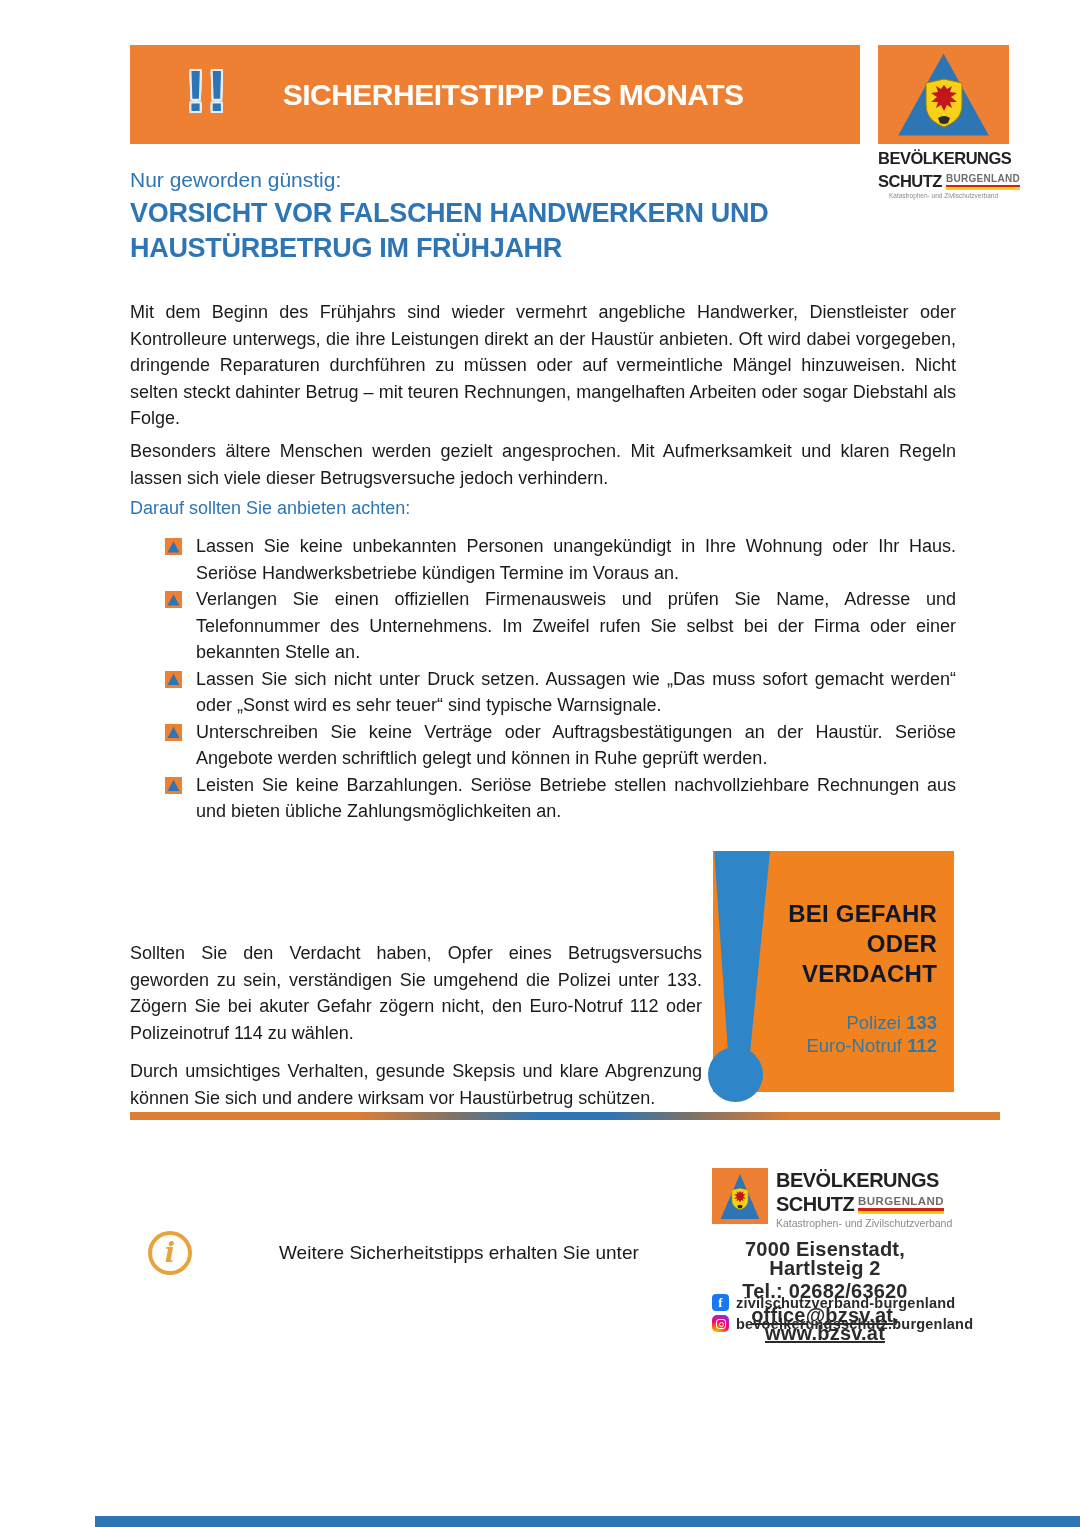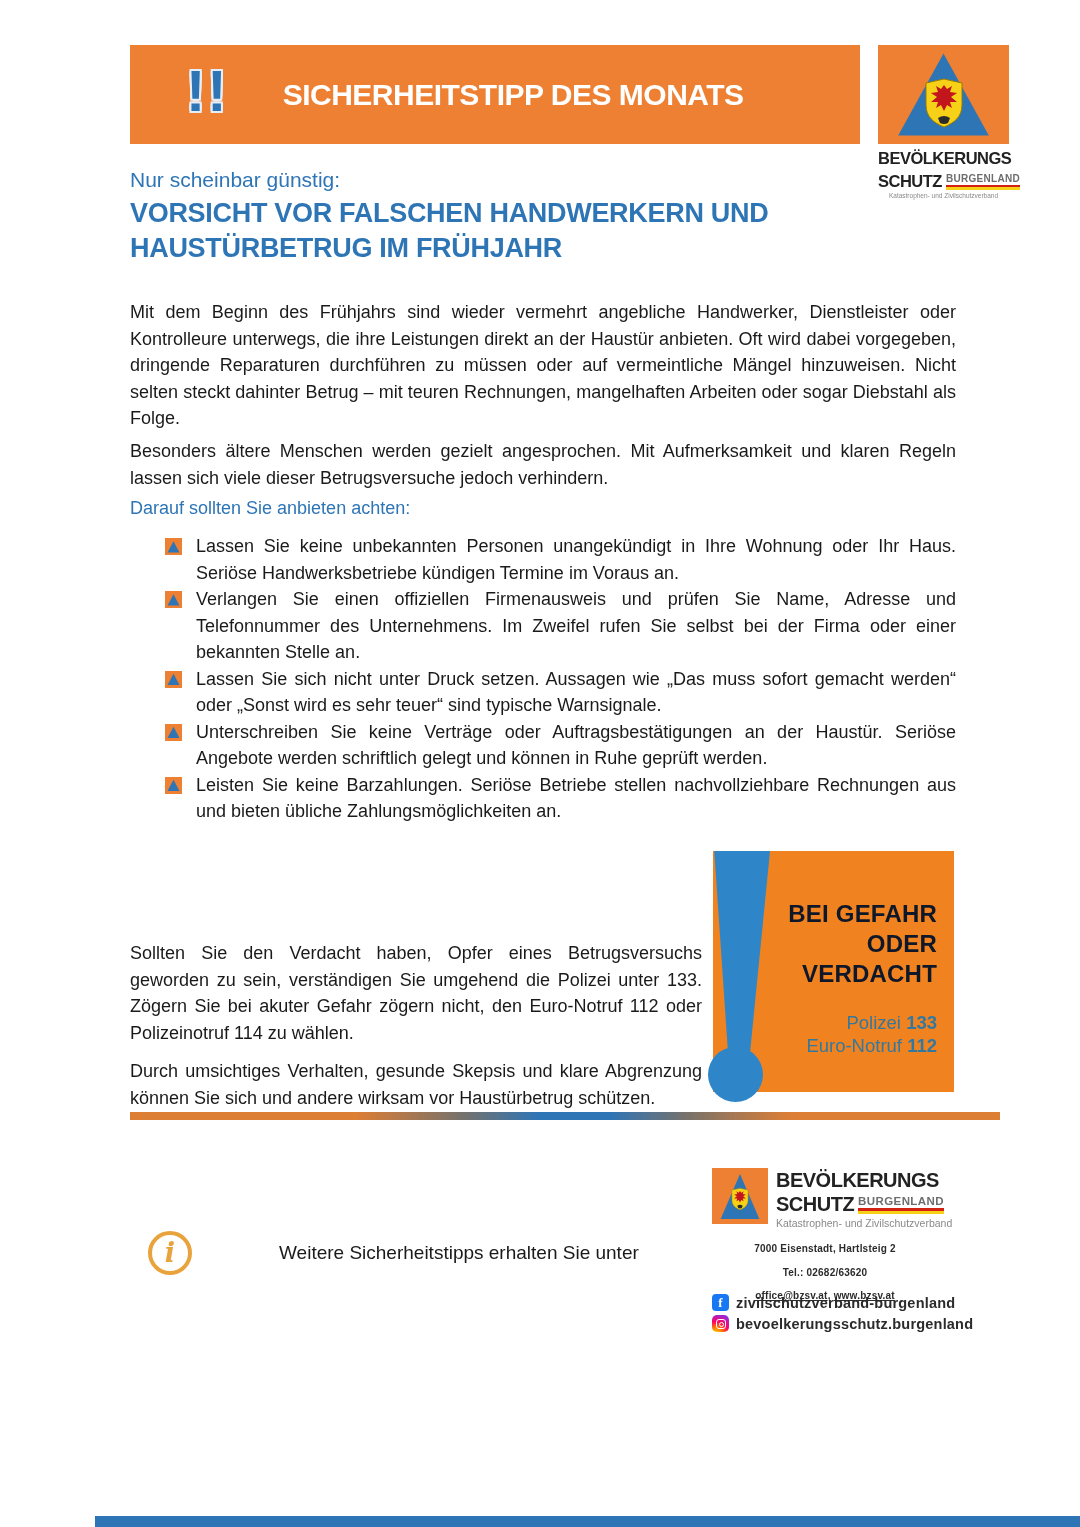--- a/index.html
+++ b/index.html
@@ -83,21 +83,21 @@
   .logo-footer .logo-tri{left:6px;top:4px;width:44px;height:49px;}
   .logo-footer .logo-crest{left:19px;top:19px;width:18px;height:24px;}
   .logo-footer .logo-words{margin-left:8px;margin-top:2px;}
   .logo-footer .logo-l1{font-size:20px;letter-spacing:-0.5px;}
   .logo-footer .logo-l2{font-size:20px;letter-spacing:-0.5px;}
   .logo-footer .logo-region .rg{font-size:11.5px;letter-spacing:0.4px;}
   .logo-footer .bar-red{height:3px;}
   .logo-footer .bar-yellow{height:3px;}
   .logo-footer .logo-tagline{font-size:10.5px;margin-top:4px;white-space:nowrap;}
   .contact-block{position:absolute;left:700px;top:1240px;width:250px;text-align:center;
-    font-size:10px;line-height:18.5px;color:#2b2b2b;font-weight:bold;letter-spacing:0.2px;}
+    font-size:20px;line-height:18.5px;color:#2b2b2b;font-weight:bold;letter-spacing:0.2px;}
   .contact-line{margin-bottom:5px;}
   .contact-links a{color:#2b2b2b;text-decoration:underline;cursor:pointer;}
   .social-row{position:absolute;left:712px;display:flex;align-items:center;
     font-size:14.5px;color:#2b2b2b;font-weight:bold;letter-spacing:0.2px;}
   .social-row.fb{top:1294px;}
   .social-row.ig{top:1315px;text-align:center;}
   .fb-icon{width:17px;height:17px;border-radius:4px;background:#1877F2;color:#fff;
     font-weight:bold;font-size:13px;text-align:center;line-height:17px;margin-right:7px;
     font-family:"Liberation Serif",serif;}
   .ig-icon{width:17px;height:17px;border-radius:5px;margin-right:7px;position:relative;
@@ -141,21 +141,21 @@
         <span class="logo-region">
           <span class="rg">BURGENLAND</span>
           <span class="bar-red" style="display:block"></span>
           <span class="bar-yellow" style="display:block"></span>
         </span>
       </div>
       <div class="logo-tagline">Katastrophen- und Zivilschutzverband</div>
     </div>
   </div>
 
-  <div class="kicker">Nur scheinbar günstig:</div>
+  <div class="kicker">Nur geworden günstig:</div>
   <h2 class="main-title">
     <span>VORSICHT VOR FALSCHEN HANDWERKERN UND</span><br>
     <span>HAUSTÜRBETRUG IM FRÜHJAHR</span>
   </h2>
 
   <p class="bodytext para1">Mit dem Beginn des Frühjahrs sind wieder vermehrt angebliche Handwerker, Dienstleister oder Kontrolleure unterwegs, die ihre Leistungen direkt an der Haustür anbieten. Oft wird dabei vorgegeben, dringende Reparaturen durchführen zu müssen oder auf vermeintliche Mängel hinzuweisen. Nicht selten steckt dahinter Betrug – mit teuren Rechnungen, mangelhaften Arbeiten oder sogar Diebstahl als Folge.</p>
   <p class="bodytext para2">Besonders ältere Menschen werden gezielt angesprochen. Mit Aufmerksamkeit und klaren Regeln lassen sich viele dieser Betrugsversuche jedoch verhindern.</p>
 
   <div class="check-head">Darauf sollten Sie anbieten achten:</div>
   <div class="checklist">

